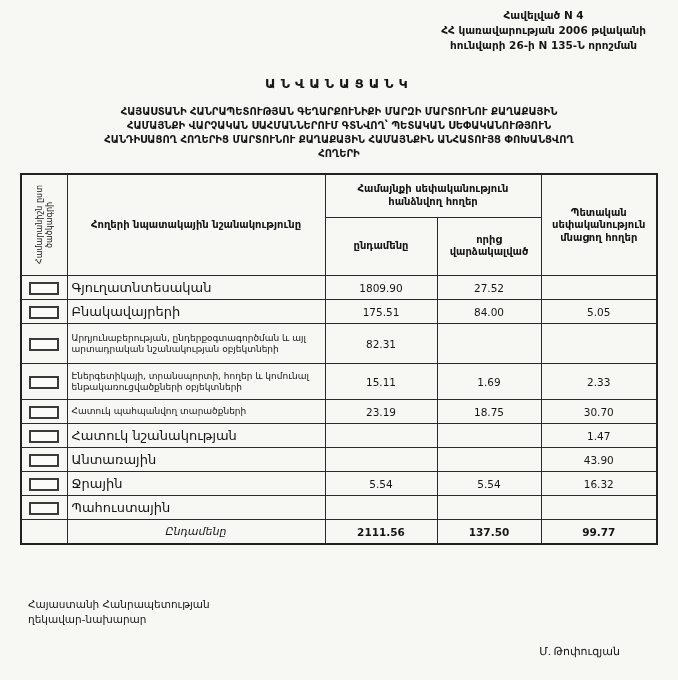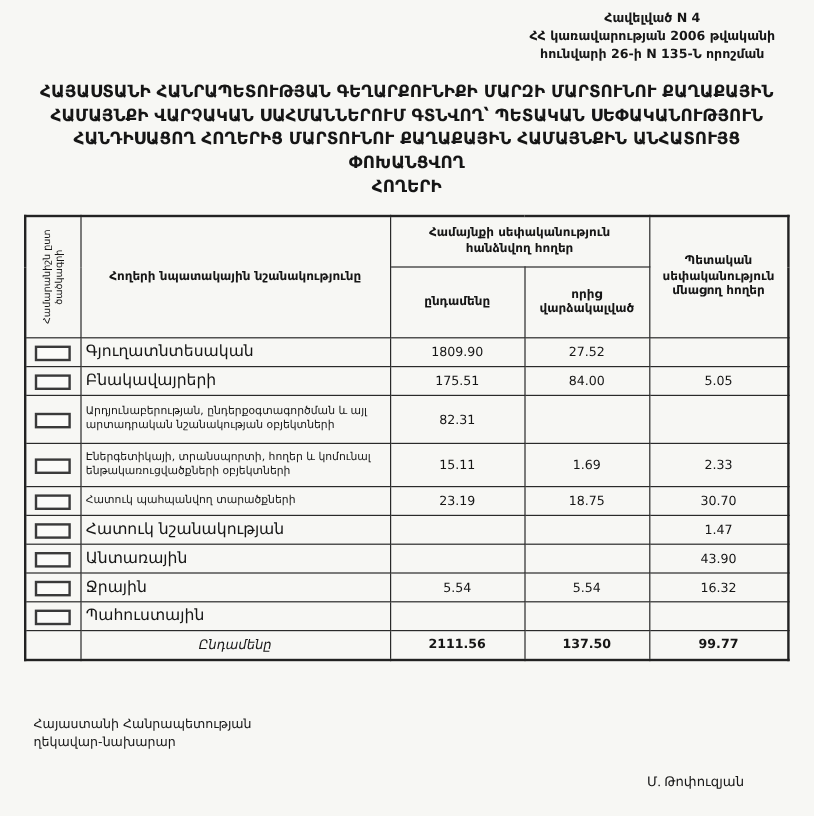--- a/index.html
+++ b/index.html
@@ -35,21 +35,21 @@
     font-size: 13px;
     font-weight: bold;
     letter-spacing: 5px;
   }
   
   .doc-subtitle {
     margin: 14px auto 0 auto;
     width: 96%;
     text-align: center;
     font-weight: bold;
-    font-size: 14px;
+    font-size: 10px;
     line-height: 1.42;
   }
   
   table.land-table {
     border-collapse: collapse;
     margin: 12px auto 0 auto;
     width: 636px;
     table-layout: fixed;
     border: 2px solid #222;
   }
@@ -126,20 +126,21 @@
 <body>
 
 <div class="page">
 
   <div class="appendix">
     <div>Հավելված N 4</div>
     <div>ՀՀ կառավարության 2006 թվականի</div>
     <div>հունվարի 26-ի N 135-Ն որոշման</div>
   </div>
 
+  <div class="doc-title">ԱՆՎԱՆԱՑԱՆԿ</div>
 
   <div class="doc-subtitle">
     <div>ՀԱՅԱՍՏԱՆԻ ՀԱՆՐԱՊԵՏՈՒԹՅԱՆ ԳԵՂԱՐՔՈՒՆԻՔԻ ՄԱՐԶԻ ՄԱՐՏՈՒՆՈՒ ՔԱՂԱՔԱՅԻՆ</div>
     <div>ՀԱՄԱՅՆՔԻ ՎԱՐՉԱԿԱՆ ՍԱՀՄԱՆՆԵՐՈՒՄ ԳՏՆՎՈՂ՝ ՊԵՏԱԿԱՆ ՍԵՓԱԿԱՆՈՒԹՅՈՒՆ</div>
     <div>ՀԱՆԴԻՍԱՑՈՂ ՀՈՂԵՐԻՑ ՄԱՐՏՈՒՆՈՒ ՔԱՂԱՔԱՅԻՆ ՀԱՄԱՅՆՔԻՆ ԱՆՀԱՏՈՒՅՑ ՓՈԽԱՆՑՎՈՂ</div>
     <div>ՀՈՂԵՐԻ</div>
   </div>
 
   <table class="land-table">
     <colgroup>

